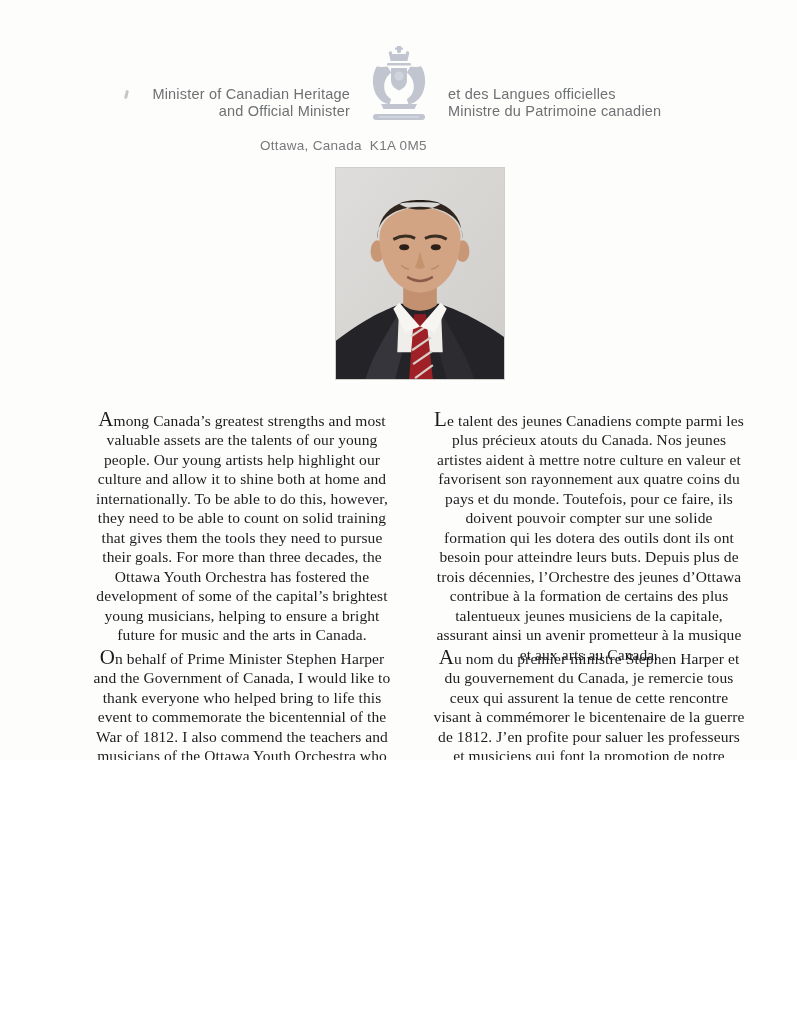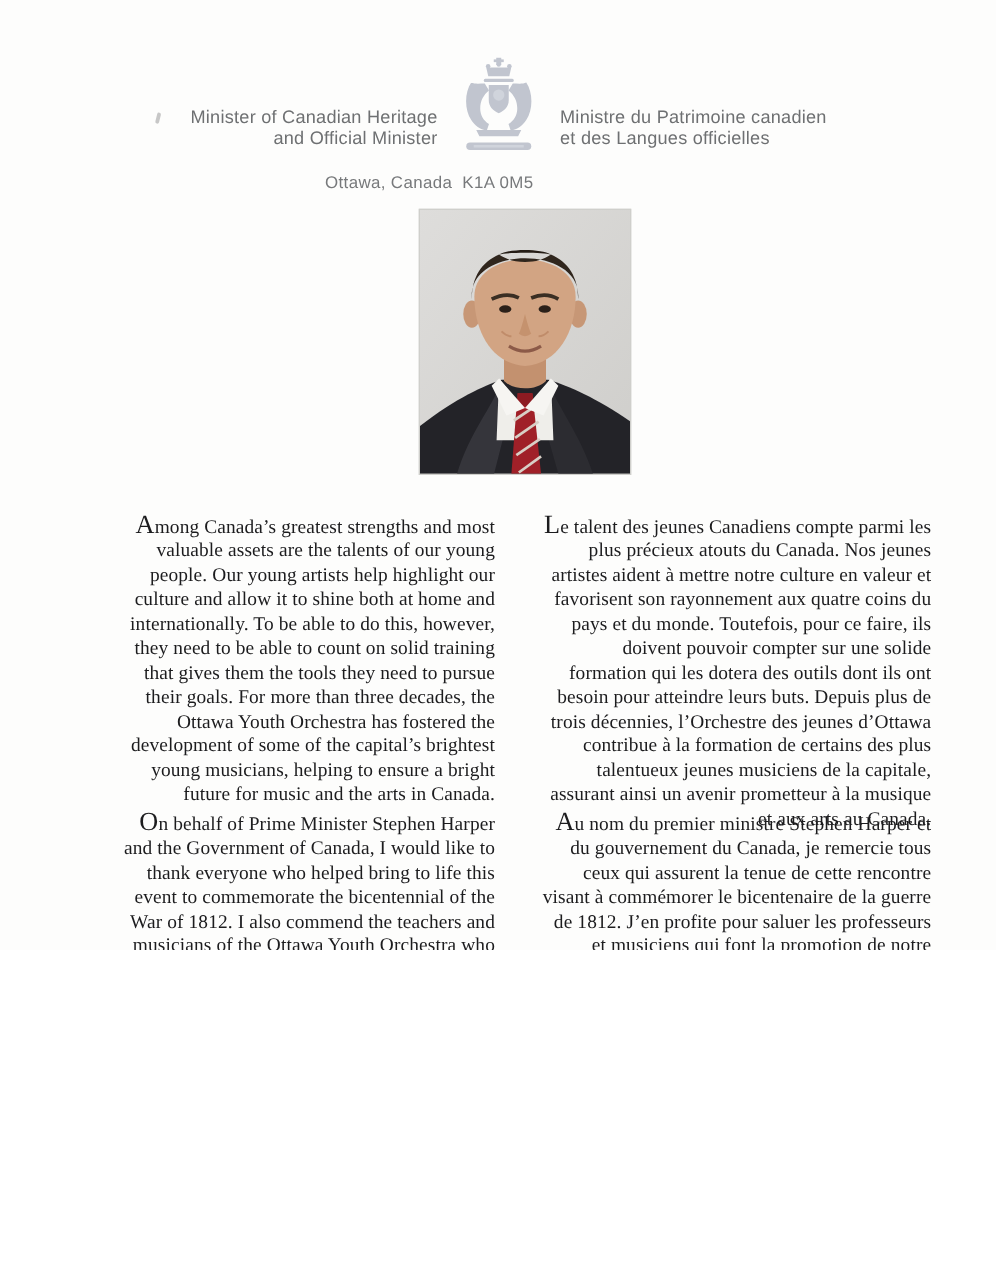--- a/index.html
+++ b/index.html
@@ -24,21 +24,21 @@
     border-radius:2px;transform:rotate(14deg);opacity:.55;
   }
   
   .photo{
     position:absolute;left:335px;top:167px;width:170px;height:213px;
     border:1px solid #cfcfcb;box-sizing:border-box;background:#d7d6d2;
   }
   .photo svg{display:block;width:100%;height:100%;}
   
   .para{
-    position:absolute;font-size:15.5px;line-height:19.5px;text-align:right;
+    position:absolute;font-size:15.5px;line-height:19.5px;text-align:center;
     letter-spacing:.1px;
   }
   .para .initial{font-size:21px;line-height:1;}
   .col-en{left:88px;width:308px;}
   .col-fr{left:433px;width:312px;}
   .p1{top:393px;}
   .p2{top:631px;}
   
   .signature{position:absolute;left:293px;top:803px;width:302px;height:118px;z-index:3;}
   .sig-name{
@@ -96,22 +96,22 @@
         <rect x="4" y="68" width="52" height="6" rx="3"></rect>
       </g>
       <g fill="#c9cdd7">
         <circle cx="30" cy="30" r="4.5"></circle>
         <rect x="10" y="70" width="40" height="2"></rect>
       </g>
     </svg>
   </div>
 
   <div class="hdr-text hdr-right">
+    <div>et des Langues officielles</div>
     <div>Ministre du Patrimoine canadien</div>
-    <div>et des Langues officielles</div>
   </div>
 
   <div class="hdr-address">Ottawa, Canada&nbsp; K1A 0M5</div>
 
   <div class="photo">
     <svg viewBox="0 0 170 213" xmlns="http://www.w3.org/2000/svg" preserveAspectRatio="none">
       <defs>
         <linearGradient id="pbg" x1="0" y1="0" x2="1" y2="1">
           <stop offset="0" stop-color="#dedddb"></stop>
             <stop offset="1" stop-color="#cfcecb"></stop>

